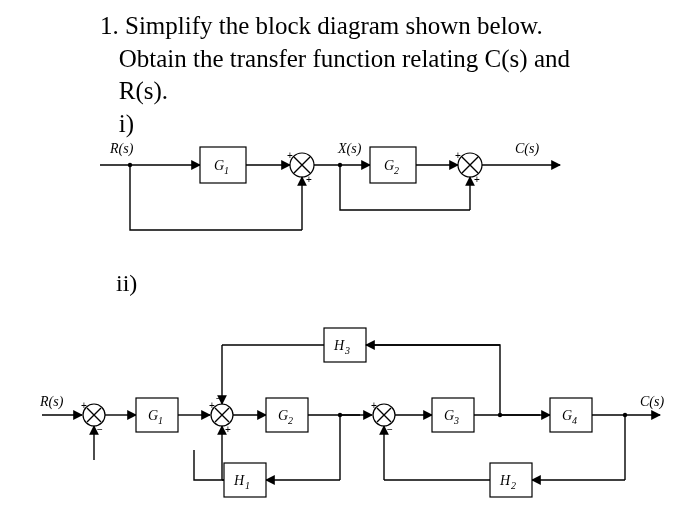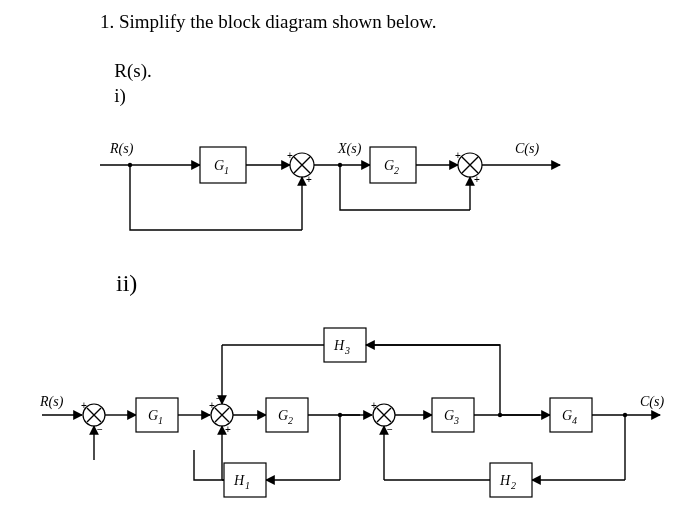--- a/index.html
+++ b/index.html
@@ -10,21 +10,21 @@
     height: 518px;
     font-family: "Times New Roman", serif;
     background: #fff;
     color: #000;
     position: relative;
   }
   .problem-text {
     position: absolute;
     left: 100px;
     top: 10px;
-    font-size: 19px;
+    font-size: 25px;
     line-height: 1.3;
   }
   .svgwrap {
     position: absolute;
   }
   .blk {
     fill: #fff;
     stroke: #000;
     stroke-width: 1.2;
   }
@@ -37,21 +37,21 @@
   .lbl  { font: italic 14px "Times New Roman", serif; }
   .lblsub { font: italic 10px "Times New Roman", serif; }
   .sign { font: 10px sans-serif; }
 </style>
 </head>
 <body>
 
 <div class="problem-text">
   <span>1.</span>
   <span>Simplify the block diagram shown below.</span><br>
-  &nbsp;&nbsp;&nbsp;<br>
+  &nbsp;&nbsp;&nbsp;<span>Obtain the transfer function relating C(s) and</span><br>
   &nbsp;&nbsp;&nbsp;<span>R(s).</span><br>
   &nbsp;&nbsp;&nbsp;<span>i)</span>
 </div>
 
 <div class="svgwrap" style="left:80px; top:135px;">
 <svg width="520" height="120">
 <defs>
   <marker id="ah" viewBox="0 0 10 10" refX="9" refY="5" markerWidth="7" markerHeight="7" orient="auto">
     <path d="M0 0 L10 5 L0 10 z" fill="#000"></path>
   </marker>

